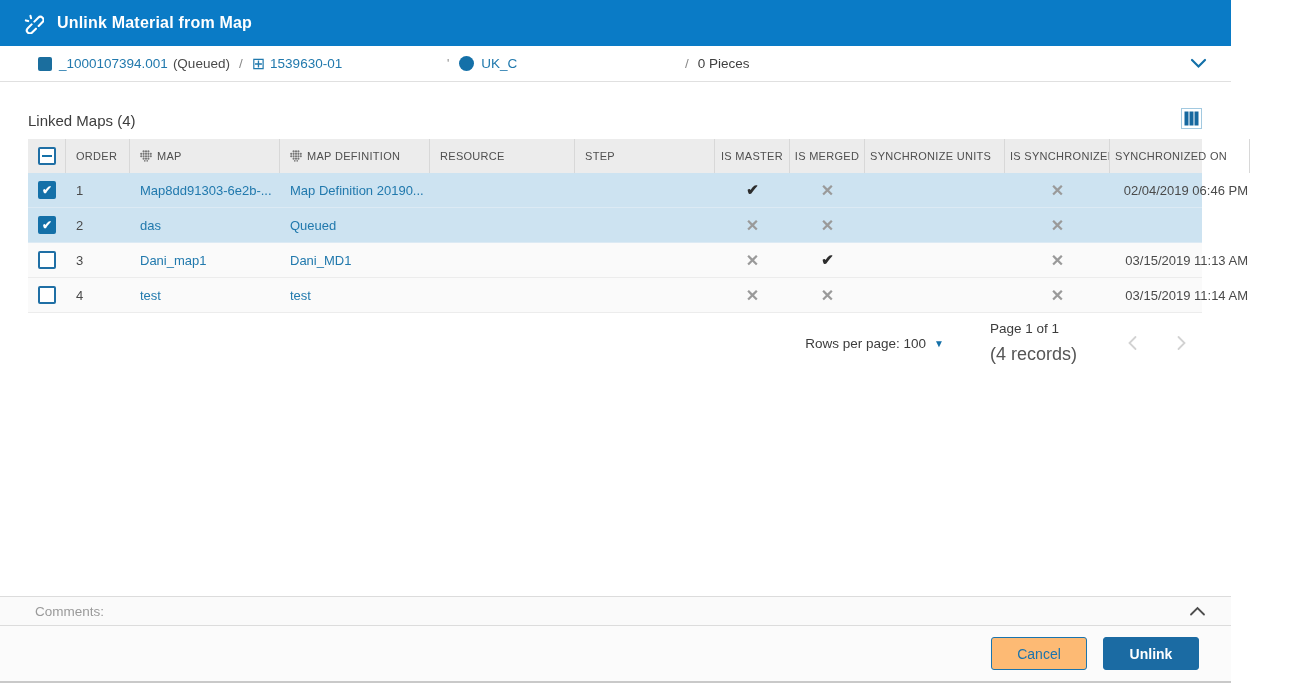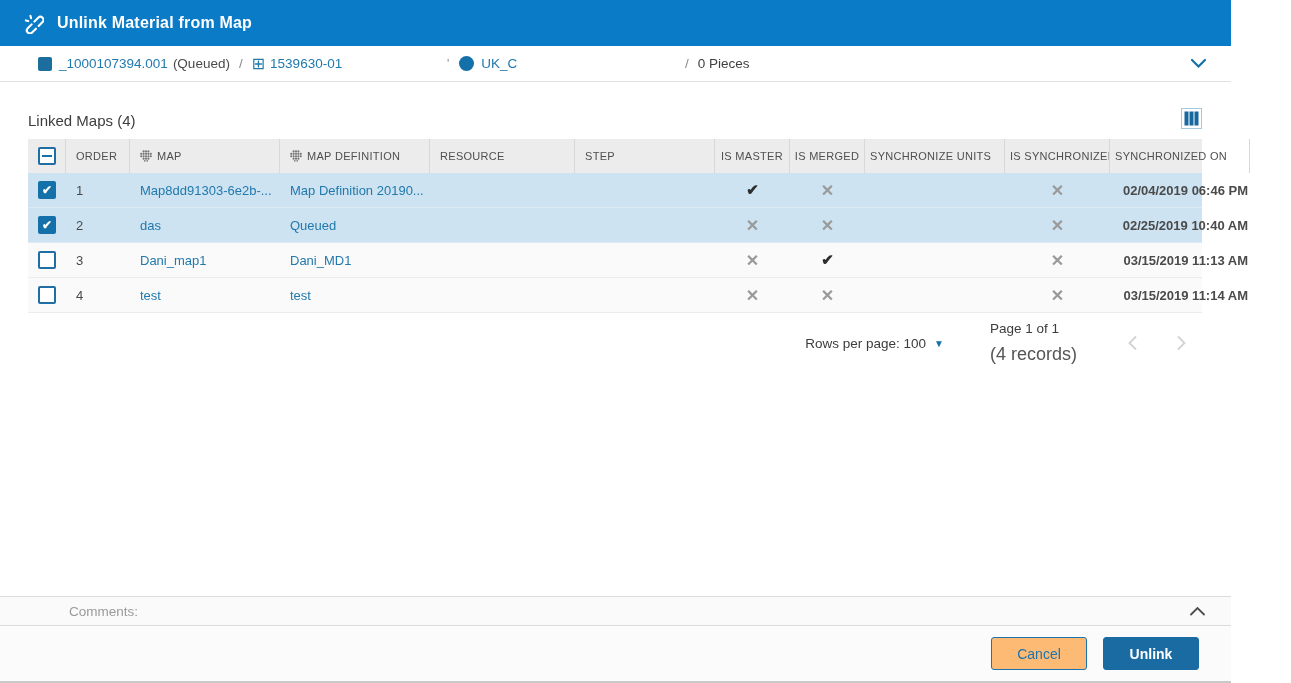--- a/index.html
+++ b/index.html
@@ -48,21 +48,21 @@
         cursor:pointer; }
   .th.center { justify-content:center; padding:0 4px; }
   .th.tight { padding:0 5px; }
   .th:last-child { border-right:none; }
   .hicon { margin-right:5px; display:flex; flex:none; }
   .drow { height:35px; border-bottom:1px solid #ececec; background:#fafafa; }
   .drow.selected { background:#cde3f1; border-bottom:1px solid #dceaf4; }
   .td { font-size:13px; color:#4a4a4a; display:flex; align-items:center; padding:0 10px;
         white-space:nowrap; overflow:hidden; }
   .td.mark { justify-content:center; padding:0 4px; }
-  .td.date { justify-content:flex-end; padding:0 2px 0 4px;font-weight:bold; }
+  .td.date { justify-content:flex-end; padding:0 2px 0 4px; }
   .link { color:#2179ad; text-decoration:none; cursor:pointer; }
   .mk-check { color:#2d2d2d; font-size:15px; font-weight:700; }
   .mk-x { color:#9a9a9a; font-size:16px; font-weight:700; }
   .cell-cb { justify-content:center; padding:0; }
 
   .cb { width:18px; height:18px; border:2px solid #1f6fa5; border-radius:2px; background:#fff;
         display:flex; align-items:center; justify-content:center; cursor:pointer; }
   .cb-checked { background:#1470a8; border-color:#1470a8; color:#fff; font-size:12px; font-weight:700; }
   .cb-ind .dash { width:10px; height:2.5px; background:#1470a8; }
 
@@ -76,21 +76,21 @@
   .pageinfo .l2 { font-size:18px; color:#555; margin-top:8px; }
   .pg-nav { display:flex; align-items:center; gap:34px; margin-right:18px; }
   .pg-btn { cursor:default; display:flex; padding:2px; }
 
   .spacer { flex:1; }
 
   
   .comments { flex:none; height:30px; background:#fafafa; border-top:1px solid #dcdcdc;
               border-bottom:1px solid #dcdcdc; display:flex; align-items:center;
               padding:0 22px 0 35px; }
-  .comments .clabel { color:#9a9a9a; font-size:13.5px;margin-left:34px; }
+  .comments .clabel { color:#9a9a9a; font-size:13.5px; }
   .comments .collapse { margin-left:auto; display:flex; cursor:pointer; padding:3px; }
 
   
   .footer { flex:none; height:55px; background:#fbfbfb; display:flex; align-items:center;
             justify-content:flex-end; padding-right:32px; gap:16px; }
   .btn { width:96px; height:33px; border-radius:3px; font-size:14px; font-family:"Liberation Sans",sans-serif;
          display:flex; align-items:center; justify-content:center; cursor:pointer; }
   .btn-cancel { background:#fdba74; border:1px solid #1b74ad; color:#1b74ad; }
   .btn-primary { background:#1b6ba3; border:1px solid #1b6ba3; color:#fff; font-weight:700; }
 </style>
@@ -264,21 +264,20 @@
           <div class="td mark">
             <span class="mk-x">✕</span>
           </div>
           <div class="td mark">
             <span class="mk-x">✕</span>
           </div>
           <div class="td mark"></div>
           <div class="td mark">
             <span class="mk-x">✕</span>
           </div>
-          <div class="td date">02/25/2019 10:40 AM</div>
           <div class="td"></div>
         </div>
         <div class="trow drow">
           <div class="td cell-cb">
             <span class="cb "></span>
           </div>
           <div class="td">3</div>
           <div class="td">
             <a class="link">Dani_map1</a>
           </div>

